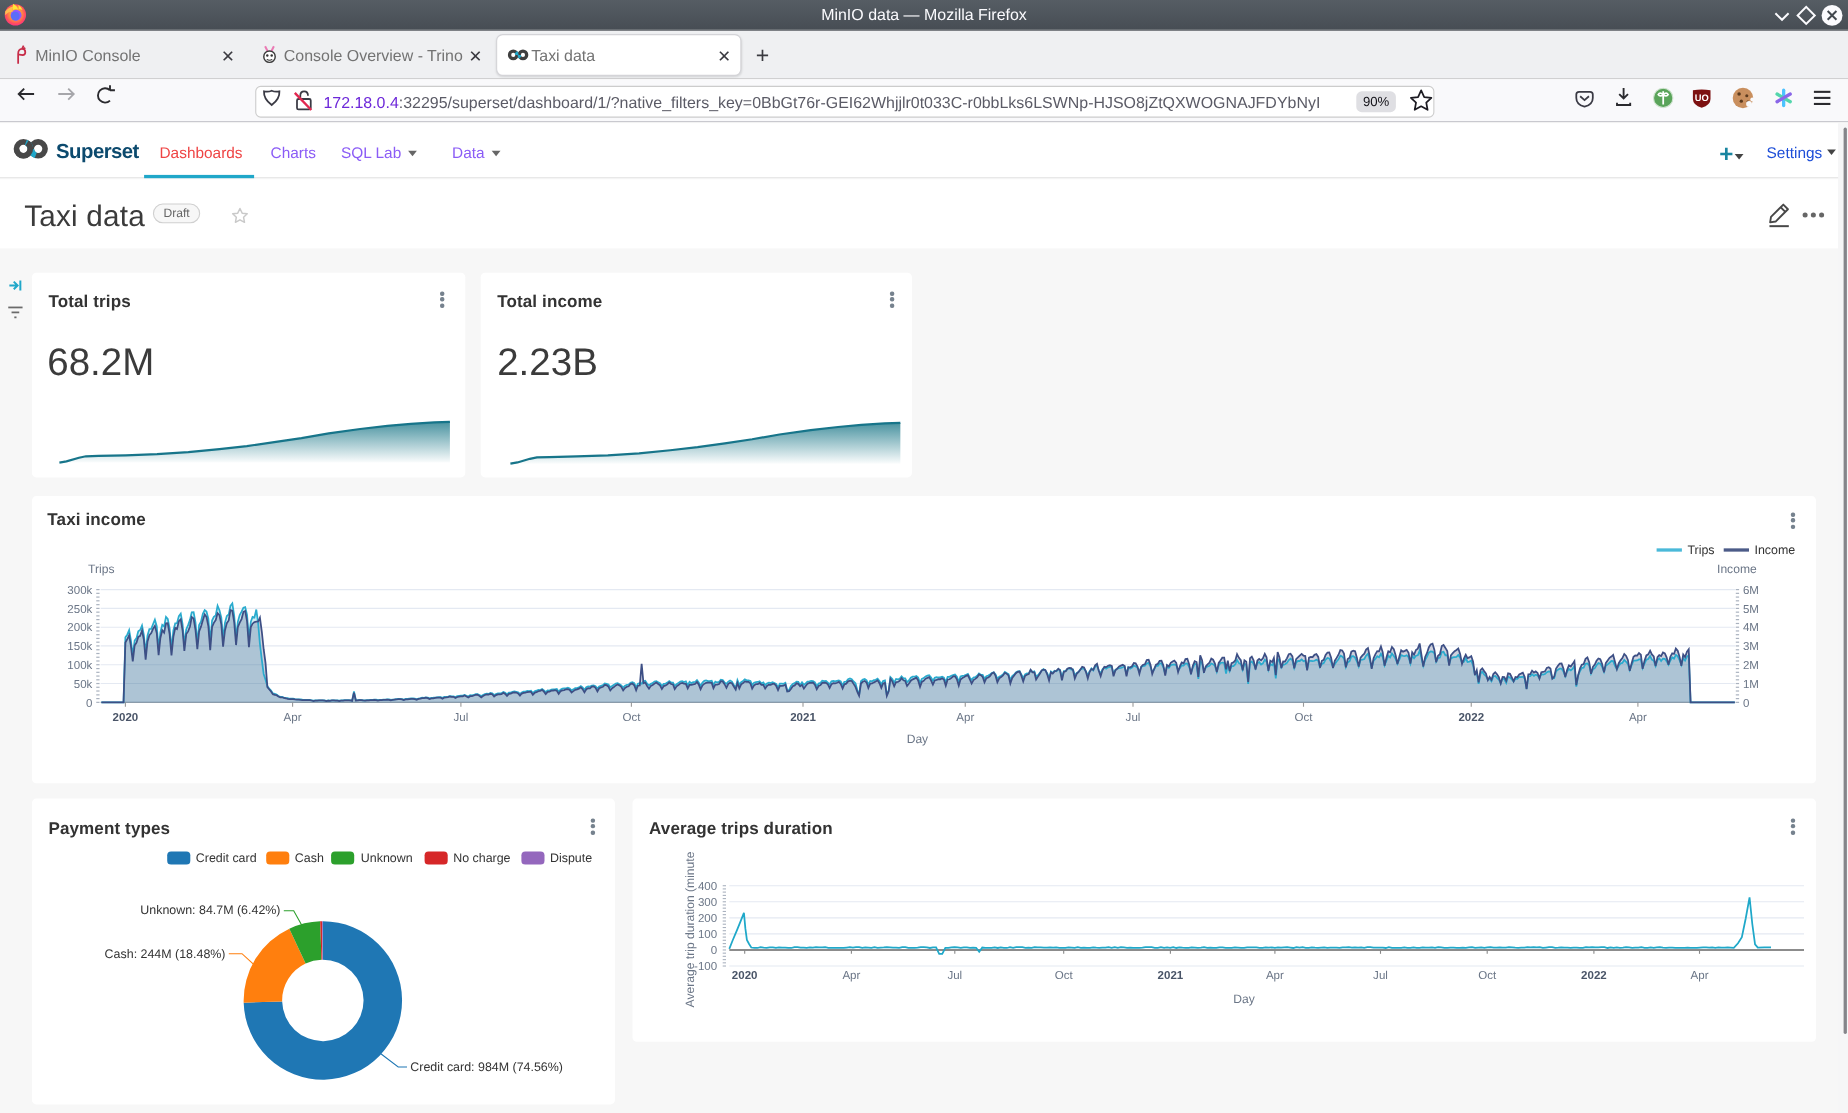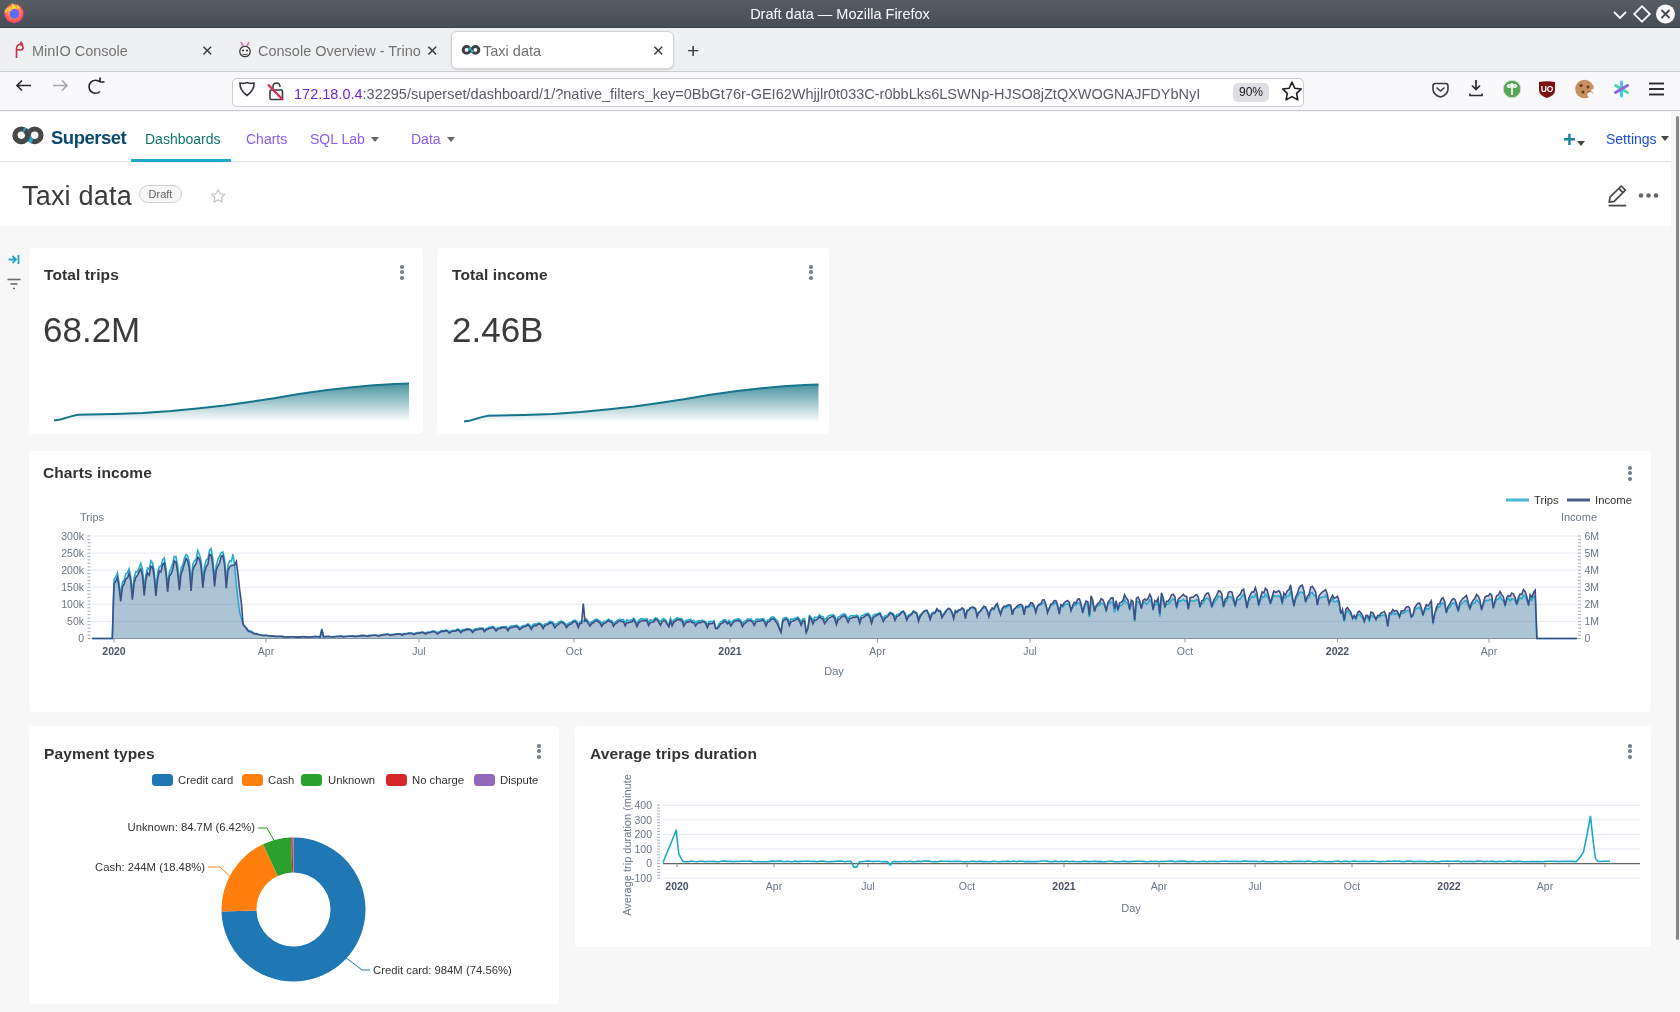--- a/index.html
+++ b/index.html
@@ -15,21 +15,21 @@
 #urlbar { left:0; top:72px; width:1680px; height:39px; background:#f9f9fb; border-bottom:1px solid #c9c9cf; }
 #urlfield { left:232px; top:78px; width:1072px; height:29px; background:#fff; border:1px solid #ccc; border-radius:5px; }
 #urltext { left:294px; top:86px; font-size:14.5px; color:#5b5b66; white-space:nowrap; }
 #urltext b { color:#6d28d9; font-weight:400; }
 #zoompill { left:1233px; top:83px; width:36px; height:19px; background:#dfdfe3; border-radius:5px; font-size:12px; color:#15141a; text-align:center; line-height:19px; }
 
 #navbar { left:0; top:112px; width:1680px; height:50px; background:#fff; border-bottom:1px solid #e6e6e6; }
 #sslogotxt { left:51px; top:126.5px; font-size:18.5px; font-weight:700; color:#0c4a6e; letter-spacing:-0.5px; }
 .navitem { top:131px; font-size:14px; color:#8b5cf6; }
 .caret { display:inline-block; width:0; height:0; border-left:4px solid transparent; border-right:4px solid transparent; border-top:5px solid #666; vertical-align:2px; margin-left:6px; }
-#dash-active { color:#0f766e; }
+#dash-active { color:#ef4444; }
 #underline { left:131px; top:159px; width:100px; height:3px; background:#20a7c9; }
 #settings { left:1606px; top:131px; font-size:14px; color:#1d4ed8; }
 
 #dashheader { left:0; top:163px; width:1680px; height:63px; background:#fff; }
 #dtitle { left:22px; top:181px; font-size:27px; color:#3b3b3b; font-weight:500; letter-spacing:0.2px; }
 #draft { left:139px; top:185px; width:43px; height:18px; border:1px solid #d0d0d0; background:#f7f7f7; border-radius:9px; font-size:11px; color:#666; text-align:center; line-height:17px; }
 
 #content { left:0; top:226px; width:1680px; height:786px; background:#f7f7f7; }
 .card { position:absolute; background:#fff; border-radius:4px; }
 .ctitle { position:absolute; left:15px; font-size:15.5px; font-weight:700; color:#333; letter-spacing:0.1px; }
@@ -41,21 +41,21 @@
 .axname { font-size:11px; fill:#6b7687; }
 .dlab { font-size:11.3px; fill:#333; }
 .leg { font-size:11.3px; fill:#333; }
 #scrollbar { left:1671px; top:112px; width:9px; height:900px; background:#f6f6f7; }
 #scrollthumb { left:1675.5px; top:116px; width:3.5px; height:824px; background:#85858a; border-radius:2px; }
 svg { position:absolute; left:0; top:0; overflow:visible; }
 </style></head>
 <body>
 
 <div class="abs" id="titlebar"></div>
-<div class="abs" id="titletext">Draft data — Mozilla Firefox</div>
+<div class="abs" id="titletext">MinIO data — Mozilla Firefox</div>
 <svg class="abs" width="40" height="28" style="left:0;top:0">
   <defs>
     <radialGradient id="ffo" cx="50%" cy="45%" r="60%">
       <stop offset="0%" stop-color="#ffe436"></stop>
         <stop offset="40%" stop-color="#ffa436"></stop>
       <stop offset="75%" stop-color="#ff4f5e"></stop>
         <stop offset="100%" stop-color="#ff2a8d"></stop>
     </radialGradient>
   </defs>
   <circle cx="14" cy="13.5" r="9.7" fill="url(#ffo)"></circle>
@@ -189,21 +189,21 @@
 </svg>
 
 <div class="card" style="left:29px;top:248px;width:394px;height:186px"></div>
 <div class="card" style="left:437px;top:248px;width:392px;height:186px"></div>
 <div class="card" style="left:29px;top:451px;width:1622px;height:261px"></div>
 <div class="card" style="left:29px;top:726px;width:530px;height:278px"></div>
 <div class="card" style="left:575px;top:726px;width:1076px;height:221px"></div>
 
 <div class="abs ctitle" style="left:44px;top:266px">Total trips</div>
 <div class="abs ctitle" style="left:452px;top:266px">Total income</div>
-<div class="abs ctitle" style="left:43px;top:464px">Charts income</div>
+<div class="abs ctitle" style="left:43px;top:464px">Taxi income</div>
 <div class="abs ctitle" style="left:44px;top:745px">Payment types</div>
 <div class="abs ctitle" style="left:590px;top:745px">Average trips duration</div>
 
 <div class="kebab" style="left:400px;top:265px">
     <i></i>
     <i></i>
     <i></i>
   </div>
 <div class="kebab" style="left:809px;top:265px">
     <i></i>
@@ -220,21 +220,21 @@
     <i></i>
     <i></i>
   </div>
 <div class="kebab" style="left:1628px;top:744px">
     <i></i>
     <i></i>
     <i></i>
   </div>
 
 <div class="abs bignum" style="top:310px">68.2M</div>
-<div class="abs bignum" style="left:452px;top:310px">2.46B</div>
+<div class="abs bignum" style="left:452px;top:310px">2.23B</div>
 
 <svg width="1680" height="1012">
   <defs>
     <linearGradient id="tg" x1="0" y1="0" x2="0" y2="1">
       <stop offset="0%" stop-color="rgba(23,117,134,0.78)"></stop>
       <stop offset="100%" stop-color="rgba(23,117,134,0.02)"></stop>
     </linearGradient>
   </defs>
   <path d="M54.0 420.5 L60.4 419.4 L71.8 416.1 L78.1 414.8 L89.5 414.5 L114.3 413.9 L142.8 412.9 L171.2 411.1 L199.5 408.3 L224.4 405.5 L249.3 402.0 L274.1 398.3 L298.9 394.0 L327.4 390.0 L352.2 387.2 L373.5 385.3 L394.8 383.9 L409.0 383.5 L409.0 420.5 L54.0 420.5 Z" fill="url(#tg)"></path>
   <path d="M54.0 420.5 L60.4 419.4 L71.8 416.1 L78.1 414.8 L89.5 414.5 L114.3 413.9 L142.8 412.9 L171.2 411.1 L199.5 408.3 L224.4 405.5 L249.3 402.0 L274.1 398.3 L298.9 394.0 L327.4 390.0 L352.2 387.2 L373.5 385.3 L394.8 383.9 L409.0 383.5" fill="none" stroke="#17758a" stroke-width="2"></path>

